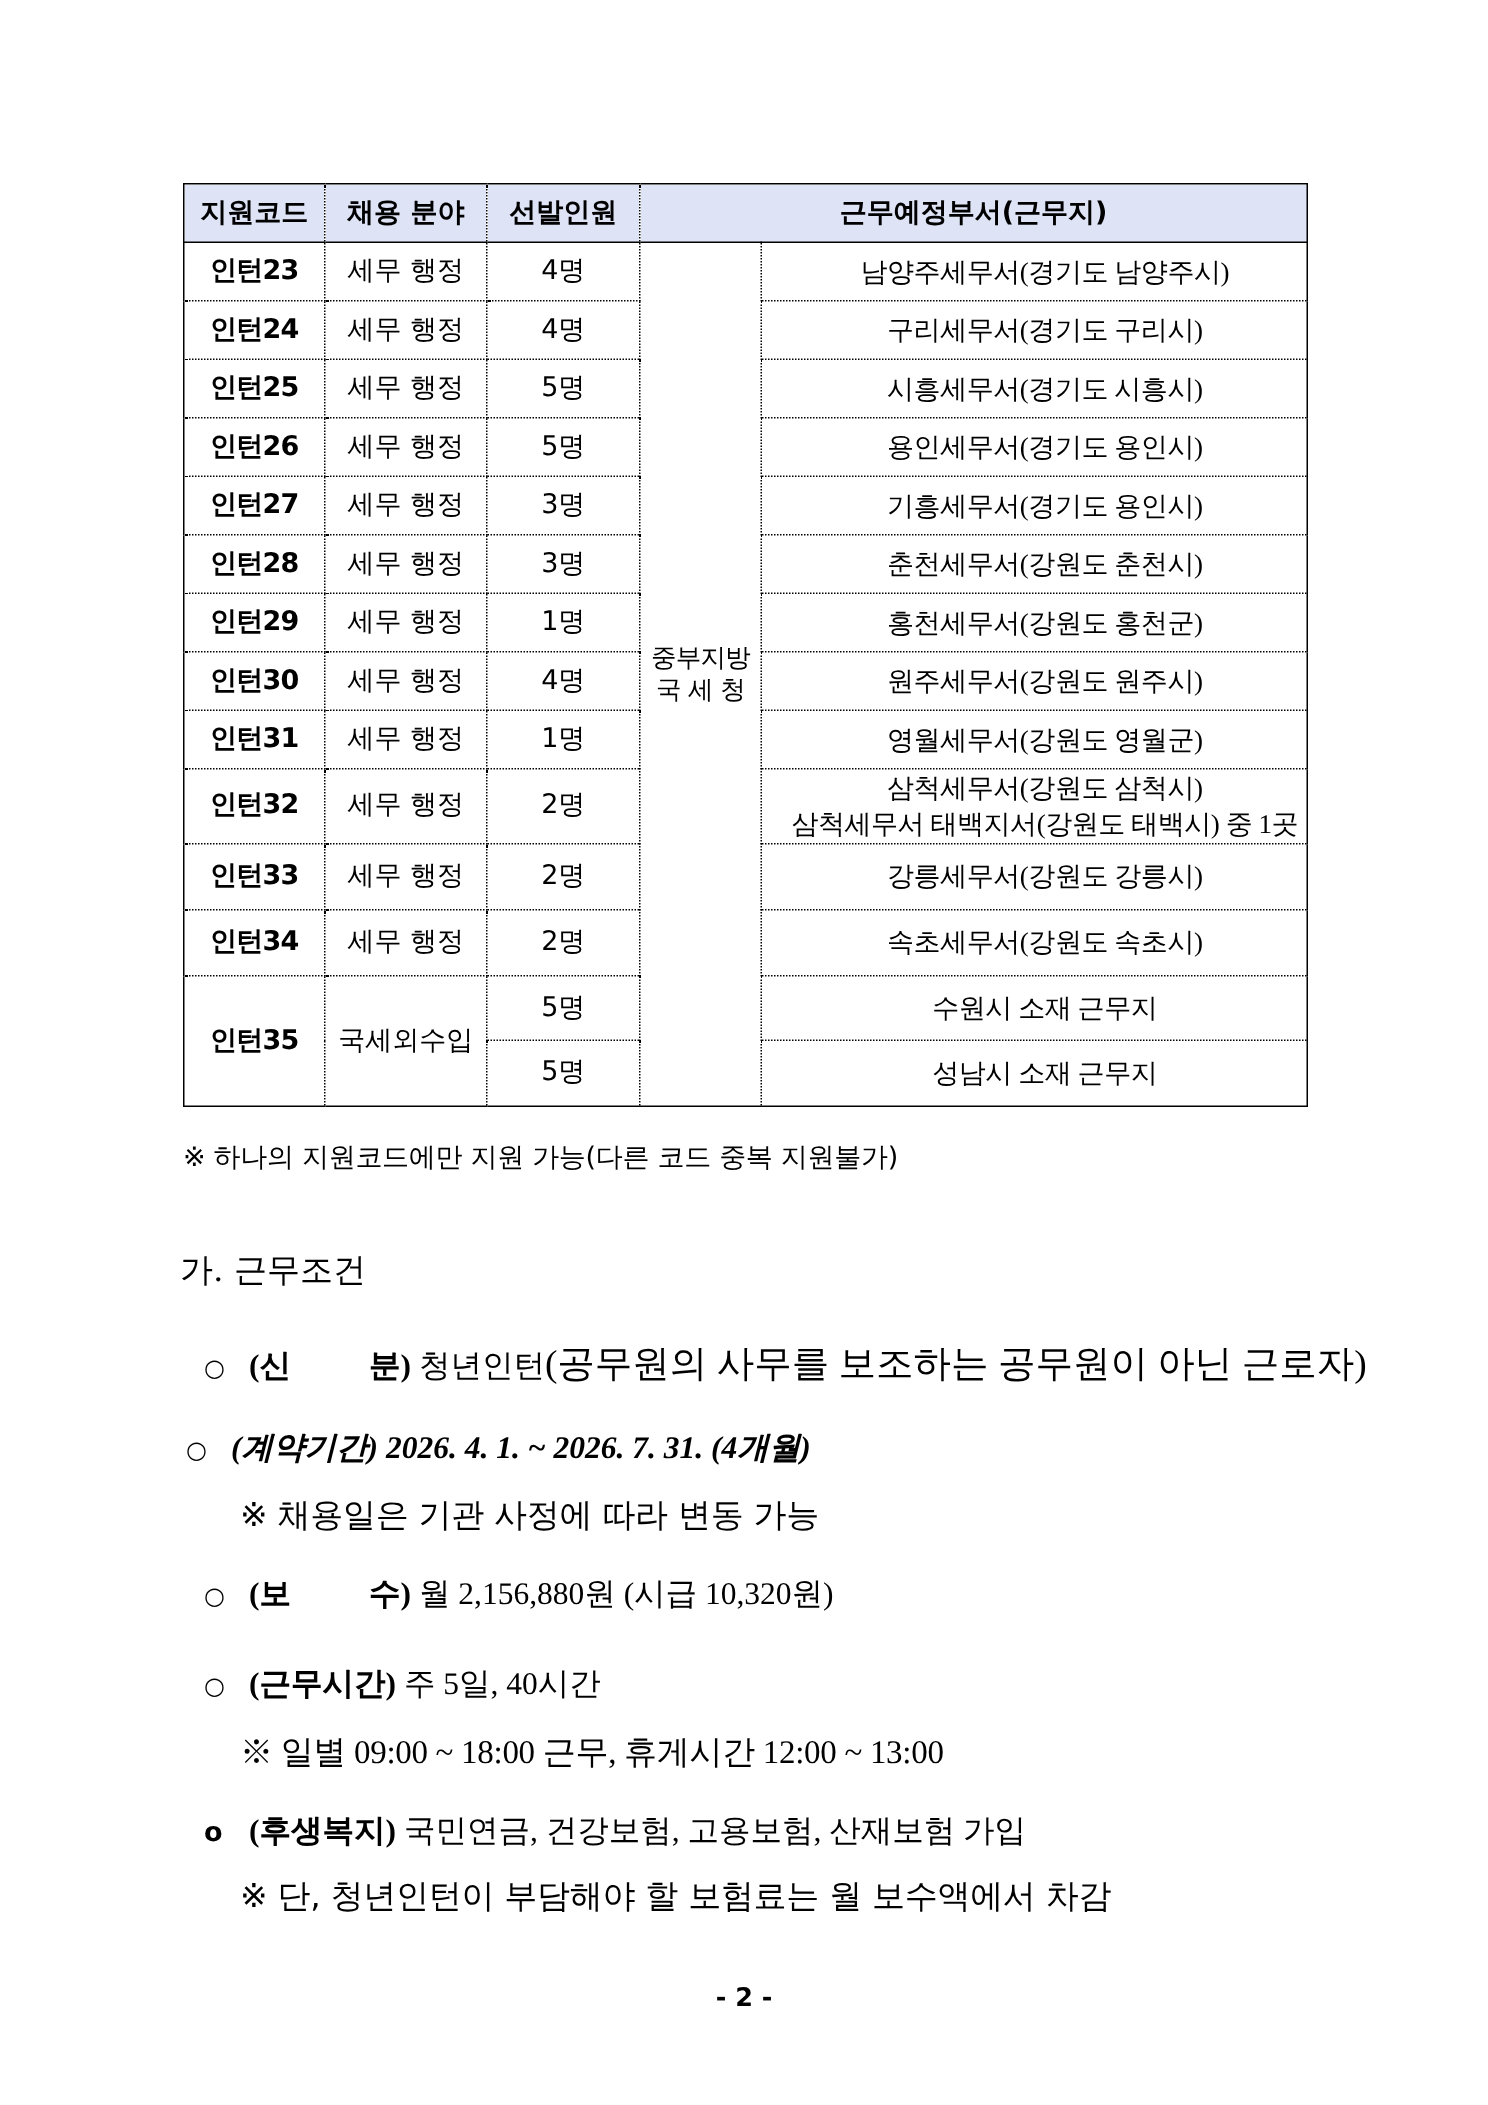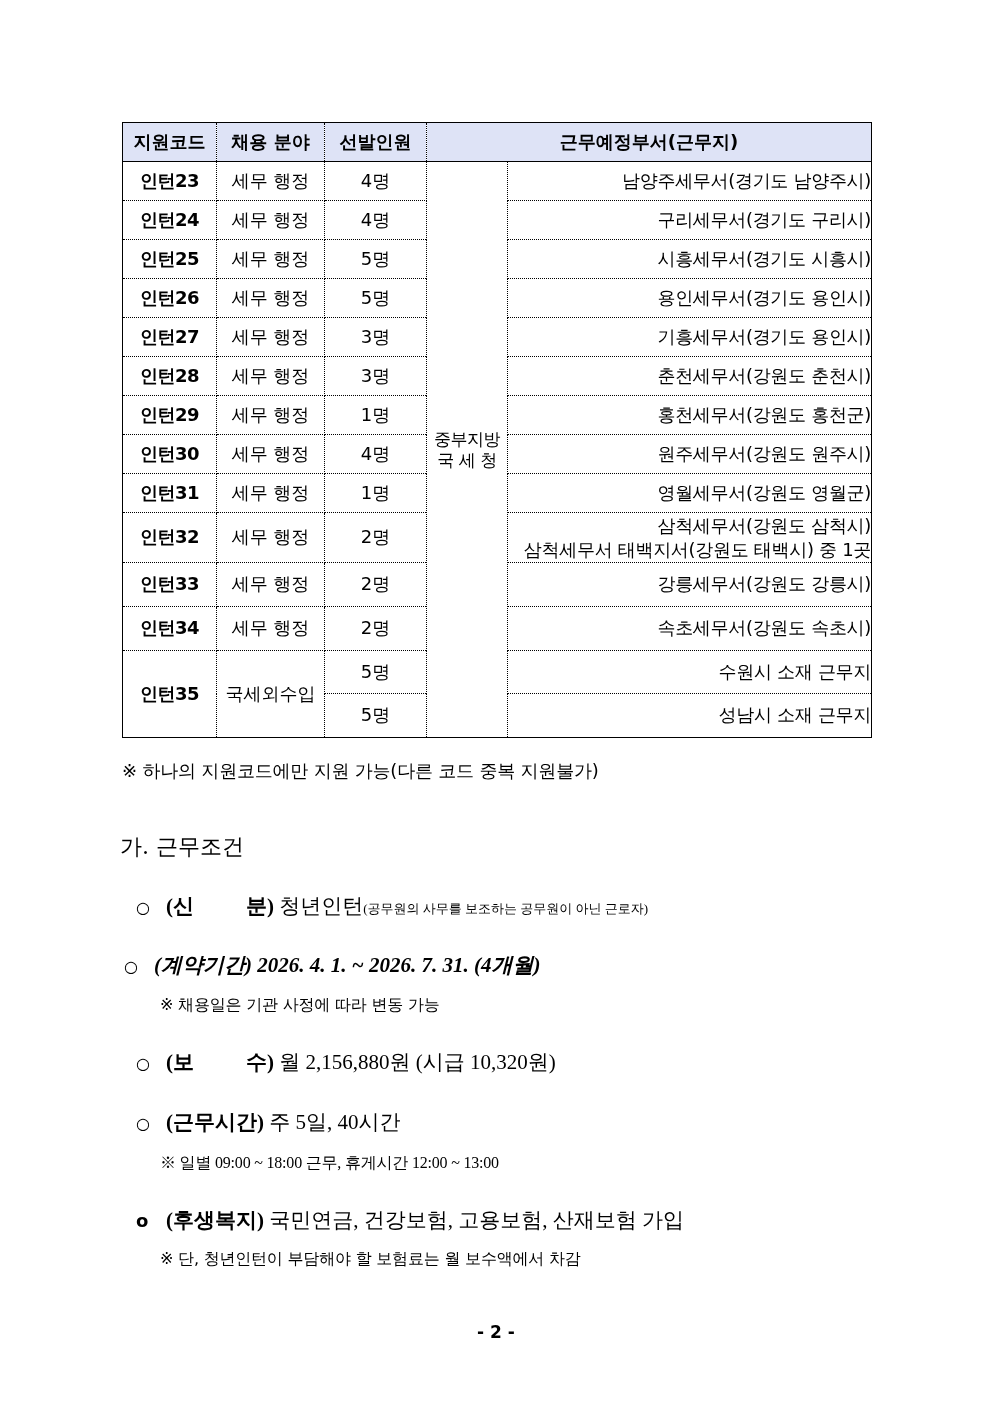--- a/index.html
+++ b/index.html
@@ -7,34 +7,34 @@
   .abs { position: absolute; }
 
   
   .tbl { position: absolute; left: 122px; top: 122px; width: 749px; border-collapse: collapse; table-layout: fixed; font-family: "DejaVu Sans", sans-serif; font-size: 18px; }
   .tbl td, .tbl th { border: 1px dotted #000; padding: 0; text-align: center; vertical-align: middle; line-height: 1.15; white-space: nowrap; overflow: hidden; }
   .tbl th { background: #dee3f6; font-weight: bold; height: 38px; border-top: 1.5px solid #000; border-bottom: 1.5px solid #000; font-size: 18px; }
   .tbl th:first-child, .tbl td.first { border-left: 1.5px solid #000; }
   .tbl th:last-child, .tbl td.last { border-right: 1.5px solid #000; margin-top: 28px; }
   .tbl tr.lastrow td { border-bottom: 1.5px solid #000; }
   .tbl td.code { font-weight: bold; letter-spacing: -0.5px; }
-  .tbl td.loc { text-align: right; padding-left: 14px; letter-spacing: -0.3px; }
+  .tbl td.loc { text-align: center; padding-left: 14px; letter-spacing: -0.3px; font-family: Liberation Serif, serif; }
   .tbl td.org { font-size: 17px; line-height: 1.2; letter-spacing: -0.5px; border-bottom: 1.5px solid #000; }
   .tbl td.org span { display: block; }
   .loc2 span { display: block; }
 
   .note { font-family: "DejaVu Sans", sans-serif; font-size: 18px; letter-spacing: -0.2px; }
   .serif { font-family: "DejaVu Serif", "Liberation Serif", serif; }
   .heading { font-size: 22px; font-weight: normal; letter-spacing: 0px; }
   .bullet-line { font-family: "Liberation Serif", "DejaVu Serif", serif; font-size: 21px; white-space: nowrap; }
   .bullet-line .mark { display: inline-block; width: 30px; font-family: "DejaVu Sans", sans-serif; font-size: 16px; }
   .bullet-line .label { font-weight: bold; }
   .bullet-line .label .gap { display: inline-block; width: 52px; }
   .bold { font-weight: bold; }
-  .sub { font-family: "DejaVu Sans", sans-serif; font-size: 16px; white-space: nowrap; letter-spacing: -0.2px; }
+  .sub { font-family: "DejaVu Sans", sans-serif; font-size: 22px; white-space: nowrap; letter-spacing: -0.2px; }
   .pagenum { font-family: "DejaVu Sans", sans-serif; font-weight: bold; font-size: 17px; }
 </style>
 </head>
 <body>
 
 <table class="tbl">
   <colgroup>
     <col style="width:94px">
       <col style="width:108px">
       <col style="width:102px">
@@ -141,21 +141,21 @@
     </tr>
   </tbody>
 </table>
 
 <div class="abs note" style="left:122px; top:759px;">※ 하나의 지원코드에만 지원 가능(다른 코드 중복 지원불가)</div>
 
 <div class="abs serif heading" style="left:120px; top:832px;">가.  근무조건</div>
 
 <div class="abs bullet-line" style="left:136px; top:892px;">
   <span class="mark">○</span><span class="label"><span>(신</span><span class="gap"></span><span>분)</span></span>
-  <span>청년인턴</span><span style="font-size:13px;">(공무원의 사무를 보조하는 공무원이 아닌 근로자)</span>
+  <span>청년인턴</span><span style="font-size:25px;">(공무원의 사무를 보조하는 공무원이 아닌 근로자)</span>
 </div>
 
 <div class="abs bullet-line" style="left:124px; top:951px;font-style:italic;">
   <span class="mark">○</span><span class="label">(계약기간)</span>
   <span class="bold">2026.  4.  1.  ~  2026.  7.  31. (4개월)</span>
 </div>
 <div class="abs sub" style="left:160px; top:995px;">※ 채용일은 기관 사정에 따라 변동 가능</div>
 
 <div class="abs bullet-line" style="left:136px; top:1048px;">
   <span class="mark">○</span><span class="label"><span>(보</span><span class="gap"></span><span>수)</span></span>

